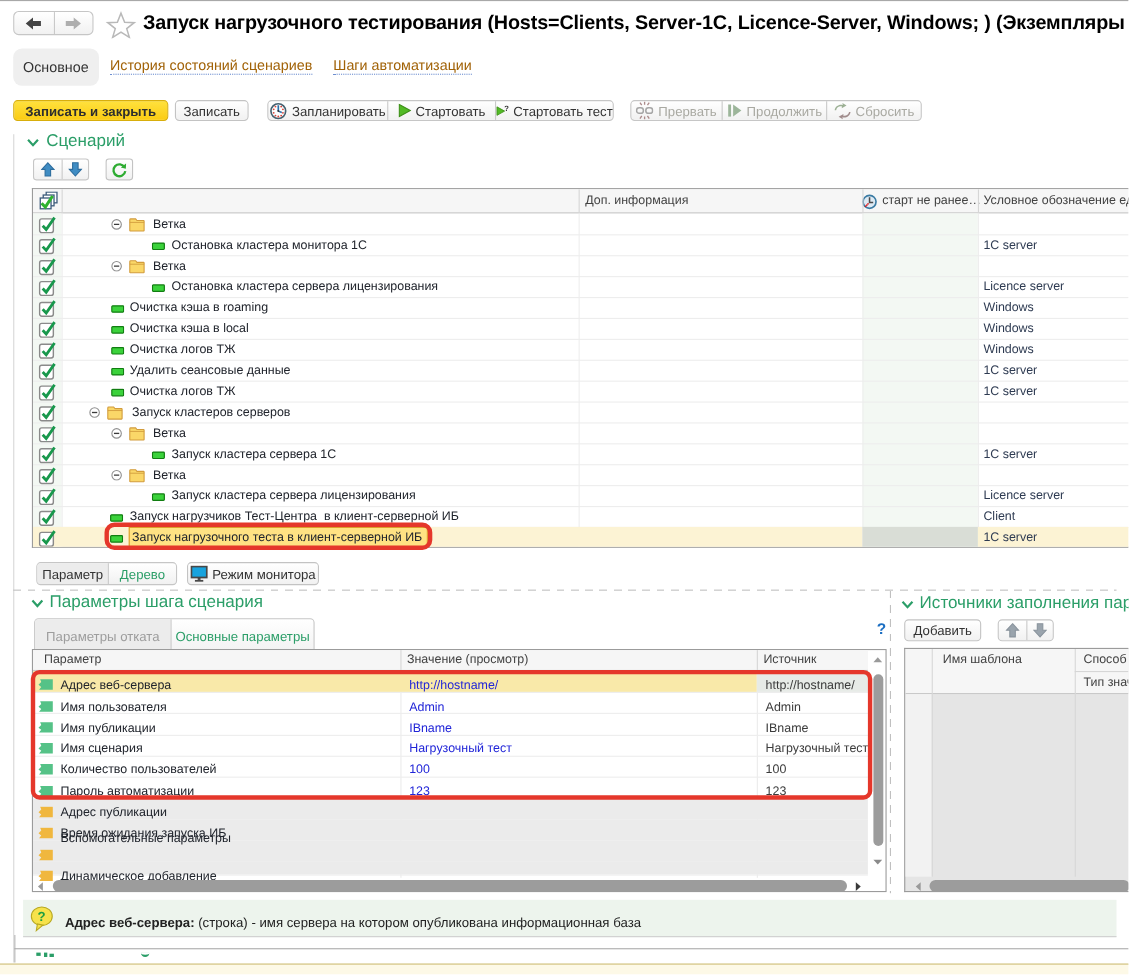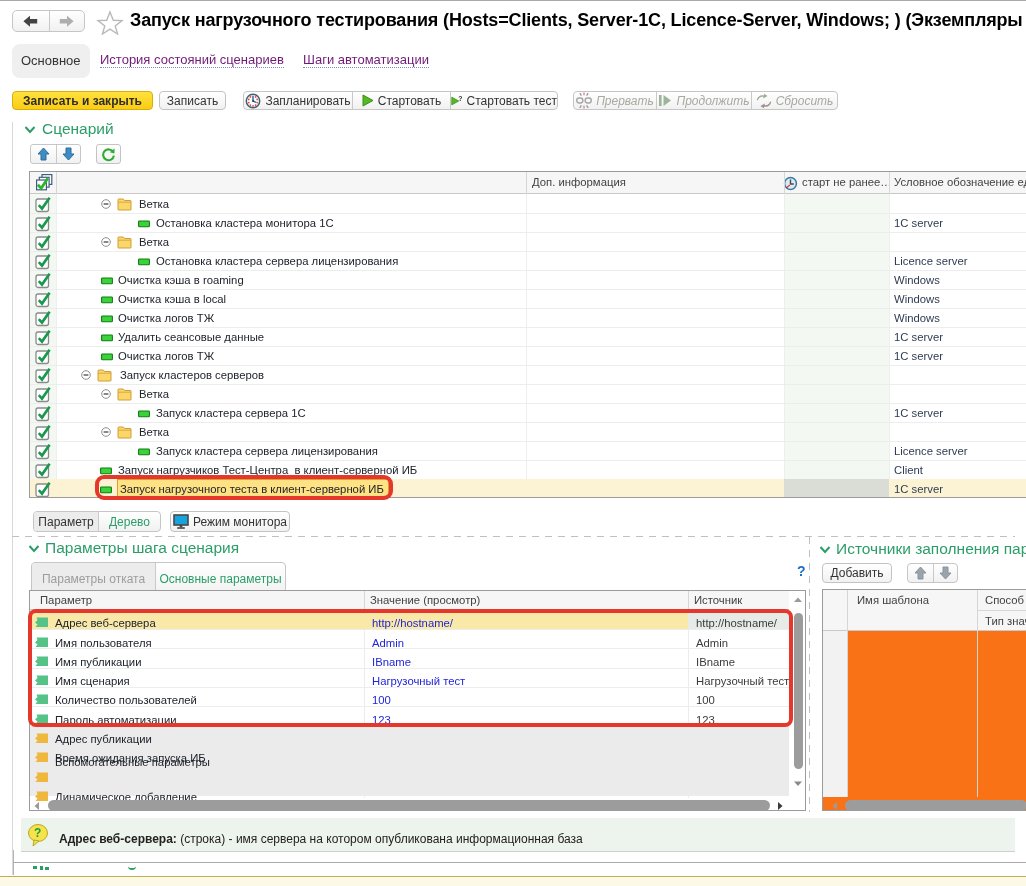--- a/index.html
+++ b/index.html
@@ -6,29 +6,29 @@
   font-family:"Liberation Sans", sans-serif;font-size:12px;color:#1a1a1a;}
 .a{position:absolute;}
 .btn{position:absolute;background:linear-gradient(#ffffff,#f1f1f1);border:1px solid #c3c3c3;border-radius:4px;
   display:flex;align-items:center;justify-content:center;font-size:12px;color:#333;box-sizing:border-box;white-space:nowrap;}
 .grp{position:absolute;background:linear-gradient(#ffffff,#f1f1f1);border:1px solid #c6c6c6;border-radius:4px;
   display:flex;box-sizing:border-box;}
 .gseg{display:flex;align-items:center;justify-content:center;font-size:12px;color:#333;height:100%;box-sizing:border-box;white-space:nowrap;}
 .gseg+.gseg{border-left:1px solid #c9c9c9;}
 .glabel{margin-left:4px;}
 .sect{position:absolute;color:#2b9e68;font-size:15.5px;}
-.link{position:absolute;color:#701a75;font-size:13px;border-bottom:1px dotted #6e8fd0;line-height:15px;}
+.link{position:absolute;color:#a16207;font-size:13px;border-bottom:1px dotted #6e8fd0;line-height:15px;}
 .hdrtxt{position:absolute;color:#424242;font-size:11.3px;white-space:nowrap;}
 .rowline{position:absolute;height:1px;background:#ededed;}
 .treetxt{position:absolute;font-size:11.3px;color:#20242c;line-height:14px;white-space:nowrap;}
 .rval{position:absolute;font-size:11.3px;color:#2e3b52;line-height:14px;white-space:nowrap;}
 .bluv{position:absolute;font-size:11.3px;color:#2125d8;line-height:14px;white-space:nowrap;}
 .srcv{position:absolute;font-size:11.3px;color:#3b3b3b;line-height:14px;white-space:nowrap;}
 .vline{position:absolute;width:1px;}
-.dis{color:#a9a9a2;font-style:italic;}
+.dis{color:#a9a9a2;}
 </style></head>
 <body>
 
 <div class="a" style="left:0;top:0;width:1026px;height:1px;background:#a8a8a8"></div>
 
 <div class="grp" style="left:12px;top:10px;width:73px;height:22px;border-radius:5px;">
  <div class="gseg" style="width:36px">
   <svg width="17" height="13" viewBox="0 0 17 13">
         <path d="M8 0.8 L8 4 L15.2 4 L15.2 8.6 L8 8.6 L8 11.8 L1.4 6.3 Z" fill="#434343"></path>
       </svg>
@@ -497,21 +497,21 @@
         <path d="M6.5 1 L12 7 L9 7 L9 13 L4 13 L4 7 L1 7 Z" fill="#9aa4ad" stroke="#8a949d" stroke-width="1"></path>
       </svg>
     </div>
  <div class="gseg" style="width:24px">
       <svg width="13" height="14" viewBox="0 0 13 14">
         <path d="M6.5 13 L1 7 L4 7 L4 1 L9 1 L9 7 L12 7 Z" fill="#9aa4ad" stroke="#8a949d" stroke-width="1"></path>
       </svg>
     </div>
 </div>
 
-<div class="a" style="left:822px;top:589px;width:204px;height:222px;border-left:1px solid #9b9b9b;border-top:1px solid #9b9b9b;border-bottom:1px solid #9b9b9b;box-sizing:border-box;background:#f97316;overflow:hidden;" id="rtable">
+<div class="a" style="left:822px;top:589px;width:204px;height:222px;border-left:1px solid #9b9b9b;border-top:1px solid #9b9b9b;border-bottom:1px solid #9b9b9b;box-sizing:border-box;background:#e5e5e5;overflow:hidden;" id="rtable">
     <div class="a" style="left:0;top:0;width:203px;height:41px;background:#f6f6f6;border-bottom:1px solid #c9c9c9;box-sizing:border-box;"></div>
     <div class="a" style="left:0;top:41px;width:24px;height:166px;background:#f2f2f2;"></div>
     <div class="vline" style="left:24px;top:0;height:207px;background:#d6d6d6;"></div>
     <div class="vline" style="left:154px;top:0;height:207px;background:#d6d6d6;"></div>
     <div class="a" style="left:154px;top:20px;width:49px;height:1px;background:#d6d6d6;"></div>
     <div class="hdrtxt" style="left:34px;top:4px;">Имя шаблона</div>
     <div class="hdrtxt" style="left:162px;top:4px;white-space:nowrap;">Способ з</div>
     <div class="hdrtxt" style="left:162px;top:25px;white-space:nowrap;">Тип знач</div>
     <svg class="a" style="left:8px;top:211px" width="8" height="10">
       <path d="M6 1 L1.5 5 L6 9 Z" fill="#9a9a9a"></path>

